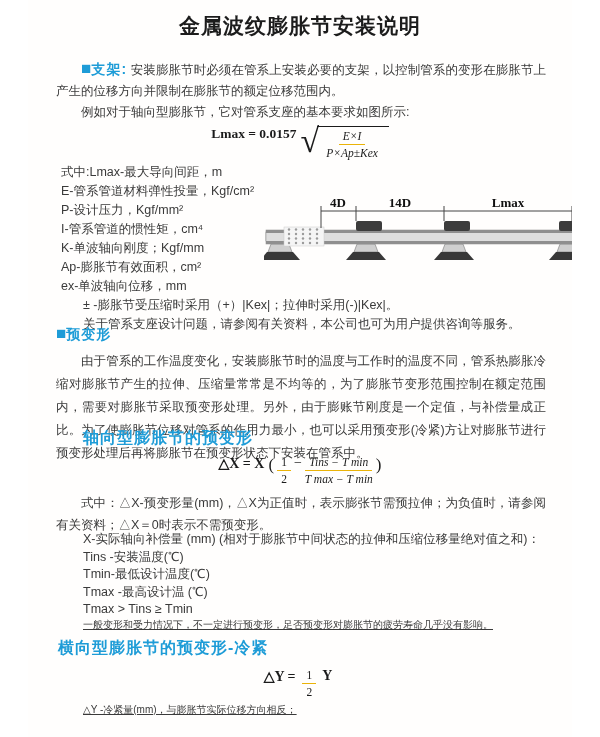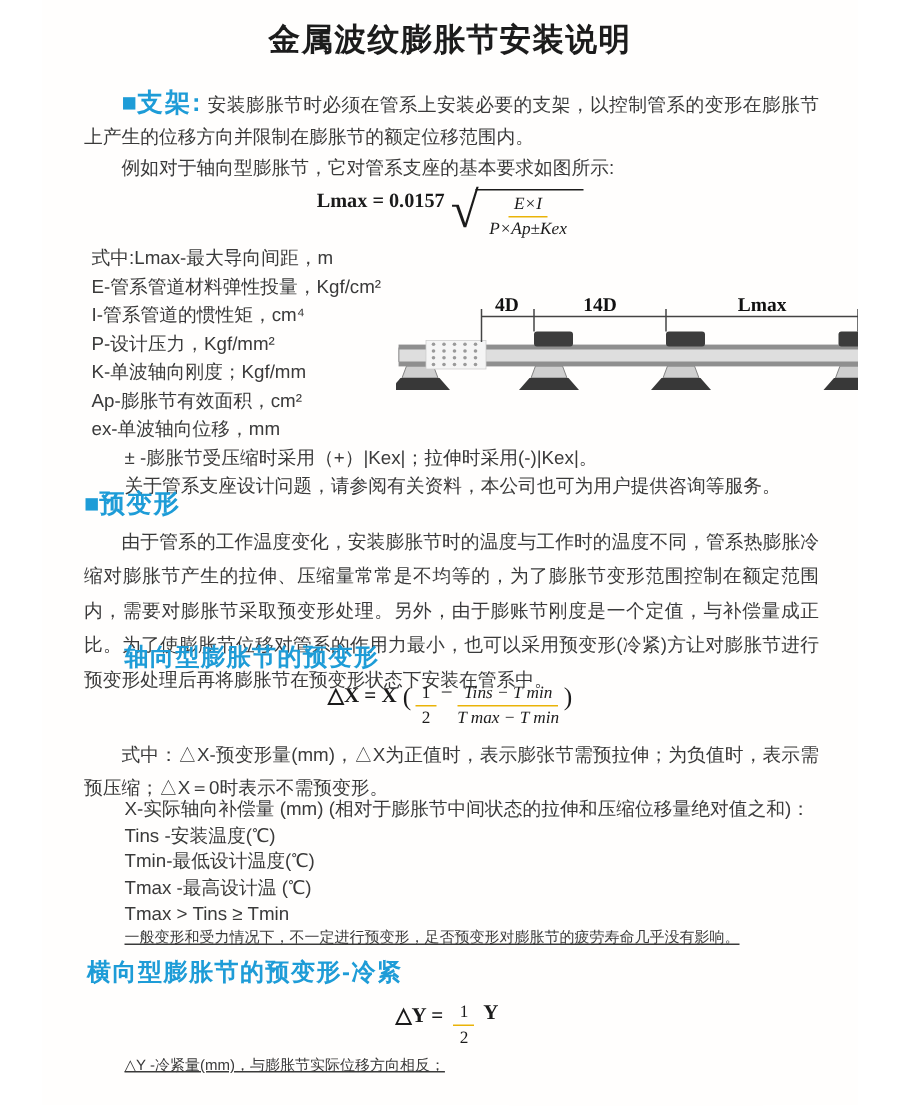--- a/index.html
+++ b/index.html
@@ -10,21 +10,21 @@
   }
   .abs { position:absolute; }
 
   .doc-title {
     top:12px; left:0; right:0; text-align:center;
     font-size:21px; font-weight:bold; color:#1c1c1c; letter-spacing:1px;
   }
 
   .para { font-size:12.5px; line-height:21px; text-align:justify; }
   .sec-marker { color:#1e9cd7; font-size:17px; font-weight:bold; }
-  .sec-head   { color:#1e9cd7; font-size:17px; font-weight:bold; letter-spacing:1px; }
+  .sec-head   { color:#1e9cd7; font-size:14px; font-weight:bold; letter-spacing:1px; }
   .indent2 { text-indent:2em; }
 
   .sub-head { color:#1e9cd7; font-size:16px; font-weight:bold; letter-spacing:1px; }
 
   
   .formula-row { left:0; right:0; display:flex; justify-content:center; align-items:flex-start;
     font-family:"Liberation Serif", serif; color:#1b1b1b; }
   .f-lhs { font-weight:bold; font-size:13.5px; margin-right:4px; }
   .f-txt { font-size:14px; }
   .sqrt { display:inline-flex; align-items:flex-start; }
@@ -73,22 +73,22 @@
           <span class="num">E×I</span>
           <span class="den">P×Ap±Kex</span>
         </span>
       </span>
     </span>
   </div>
 
   <div class="abs defs" style="top:163px; left:33px;">
     <div>式中:Lmax-最大导向间距，m</div>
     <div class="dl-ind">E-管系管道材料弹性投量，Kgf/cm²</div>
+    <div class="dl-ind">P-设计压力，Kgf/mm²</div>
     <div class="dl-ind">I-管系管道的惯性矩，cm⁴</div>
-    <div class="dl-ind">P-设计压力，Kgf/mm²</div>
     <div class="dl-ind">K-单波轴向刚度；Kgf/mm</div>
     <div class="dl-ind">Ap-膨胀节有效面积，cm²</div>
     <div class="dl-ind">ex-单波轴向位移，mm</div>
     <div class="dl-ind2">± -膨胀节受压缩时采用（+）|Kex|；拉伸时采用(-)|Kex|。</div>
     <div class="dl-ind2">关于管系支座设计问题，请参阅有关资料，本公司也可为用户提供咨询等服务。</div>
   </div>
 
   <svg class="abs" style="top:192px; left:236px;" width="336" height="90" viewBox="0 0 336 90">
 
     <g>
@@ -173,21 +173,21 @@
       <span class="den">2</span>
     </span>
     <span class="f-txt">−</span>
     <span class="frac">
       <span class="num">Tins − T min</span>
       <span class="den">T max − T min</span>
     </span>
     <span class="paren">)</span>
   </div>
 
-  <div class="abs para indent2" style="top:492px; left:28px; right:26px; line-height:22px;">式中：△X-预变形量(mm)，△X为正值时，表示膨张节需预拉伸；为负值时，表示需预压缩；△X＝0时表示不需预变形。</div>
+  <div class="abs para indent2" style="top:492px; left:28px; right:26px; line-height:22px;">式中：△X-预变形量(mm)，△X为正值时，表示膨张节需预拉伸；为负值时，请参阅有关资料；△X＝0时表示不需预变形。</div>
 
   <div class="abs defs2" style="top:531px; left:55px;">
     <div>X-实际轴向补偿量 (mm) (相对于膨胀节中间状态的拉伸和压缩位移量绝对值之和)：</div>
     <div>Tins -安装温度(℃)</div>
     <div>Tmin-最低设计温度(℃)</div>
     <div>Tmax -最高设计温 (℃)</div>
     <div>Tmax &gt; Tins ≥ Tmin</div>
   </div>
   <div class="abs line" style="top:618px; left:55px;">一般变形和受力情况下，不一定进行预变形，足否预变形对膨胀节的疲劳寿命几乎没有影响。</div>
 

